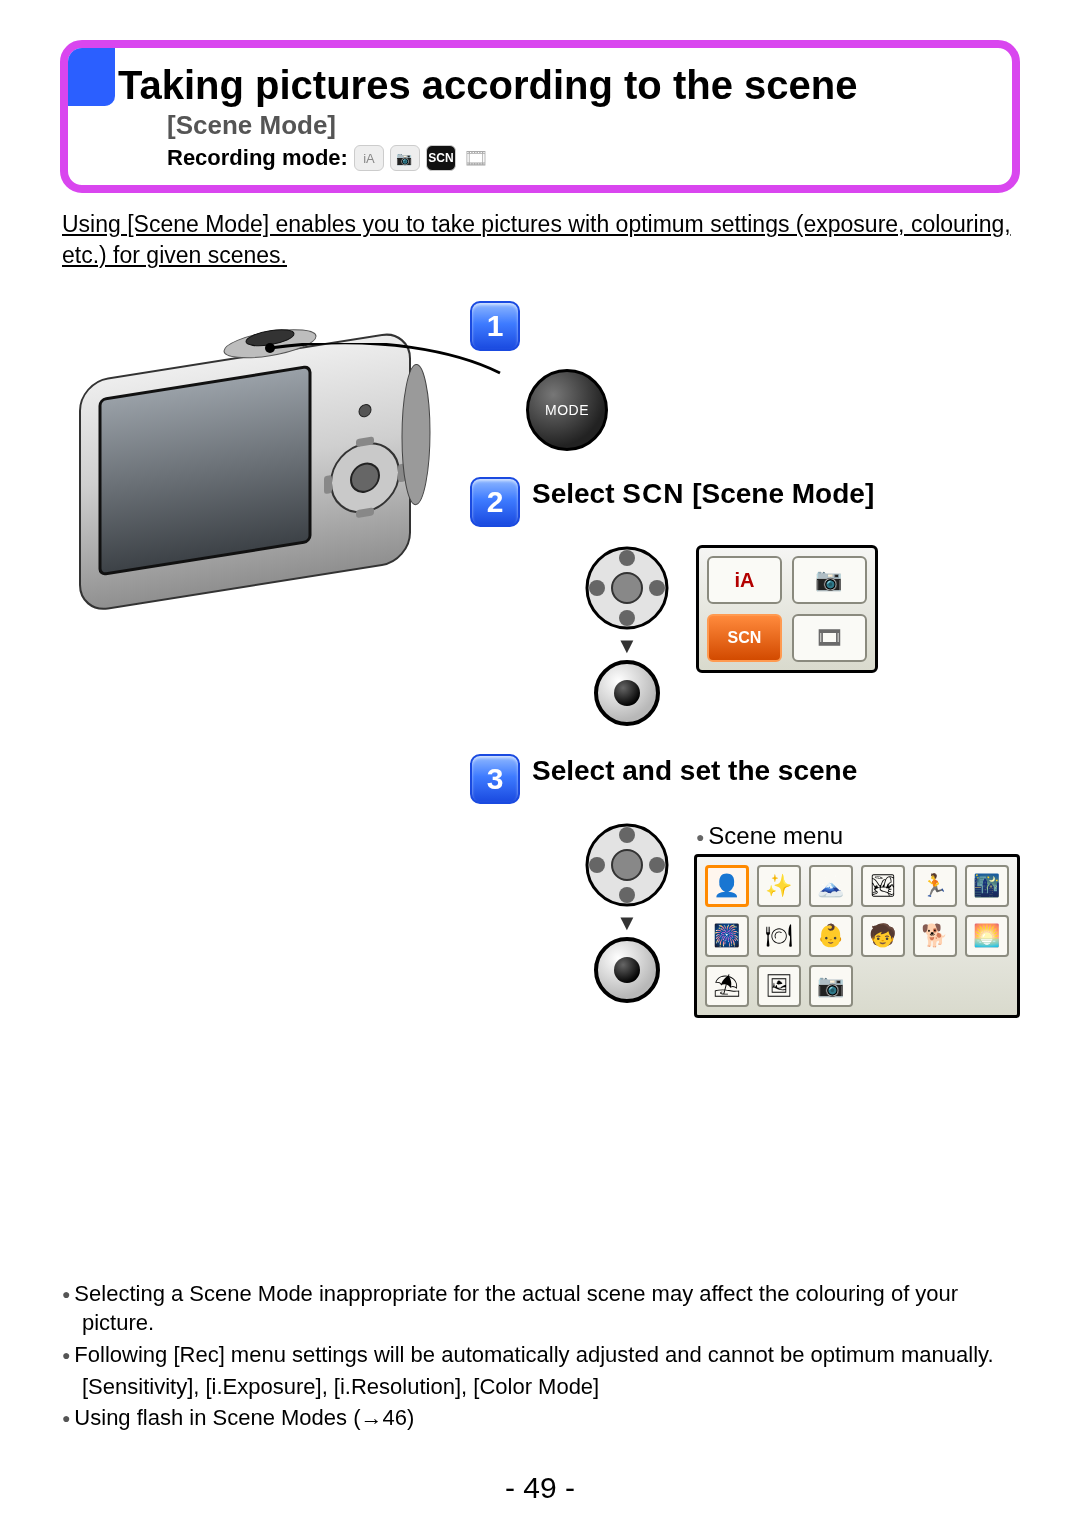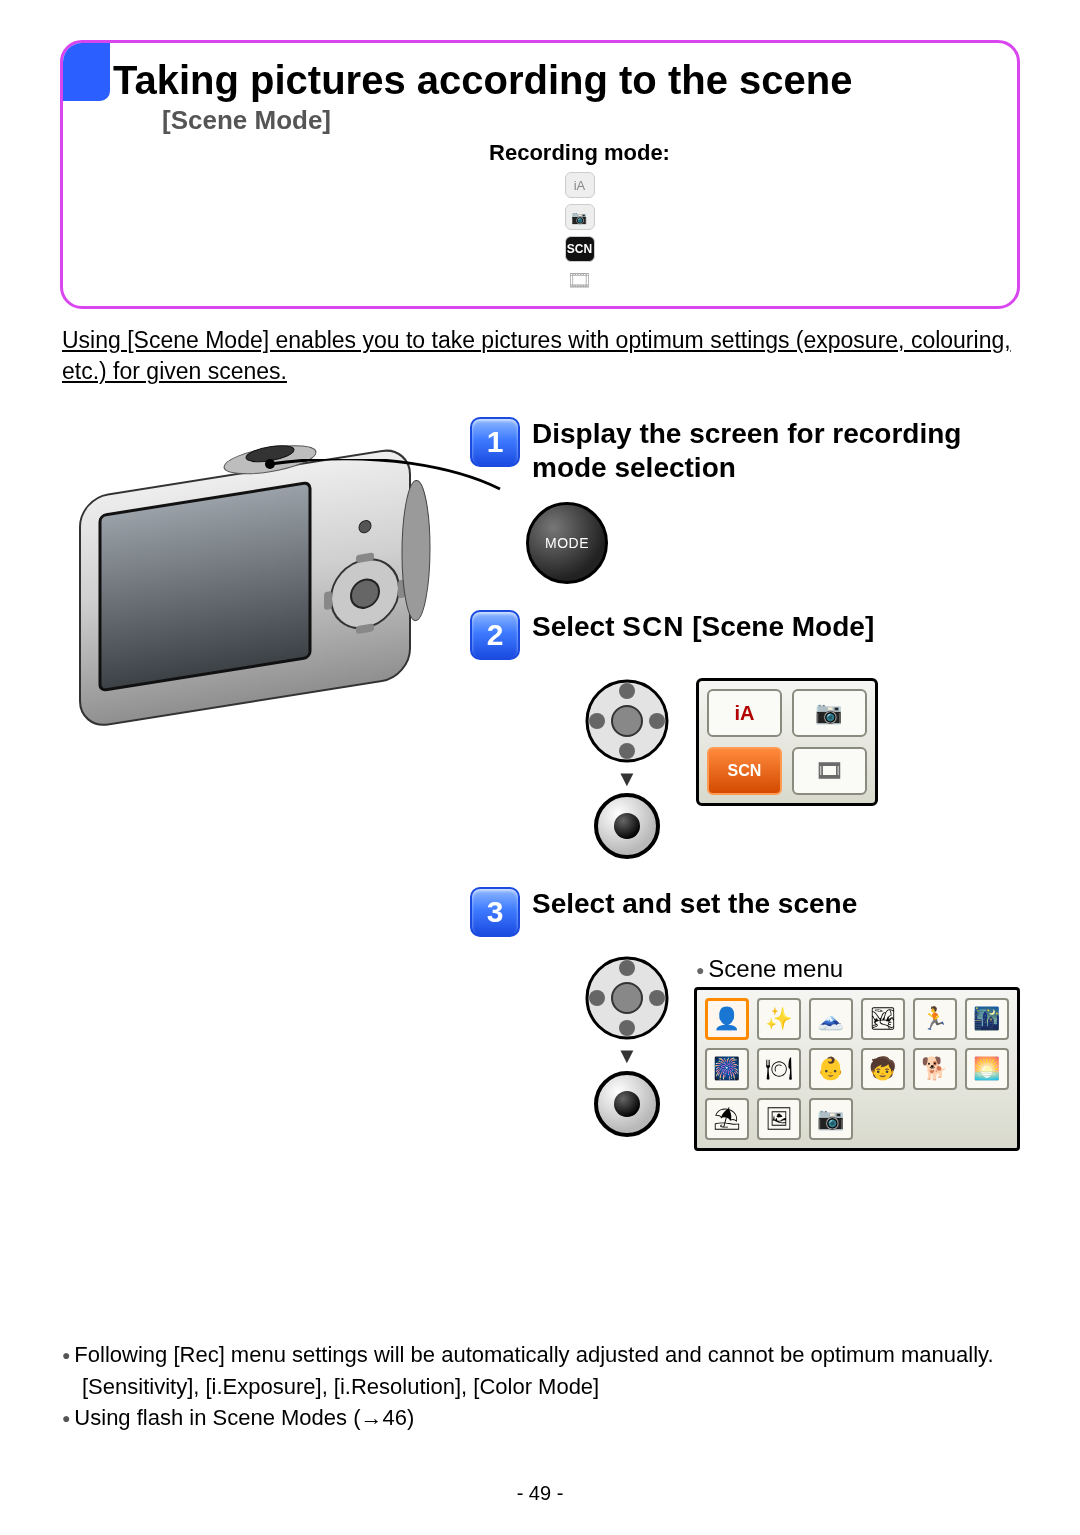--- a/index.html
+++ b/index.html
@@ -13,21 +13,21 @@
     width: 1080px;
     height: 1535px;
     position: relative;
     box-sizing: border-box;
     padding: 40px 60px 30px 60px;
   }
 
   
   .header-card {
     position: relative;
-    border: 3px solid #d946ef;
+    border: 8px solid #d946ef;
     border-radius: 22px;
     padding: 14px 20px 14px 44px;
     overflow: hidden;
   }
   .header-card .blue-tab {
     position: absolute;
     left: 0; top: 0;
     width: 44px;
     height: 58px;
     background: #2b5fff;
@@ -45,21 +45,20 @@
     font-weight: 700;
     color: #555;
     margin-left: 55px;
   }
   .header-sub2-row {
     display: flex;
     align-items: center;
     gap: 6px;
     margin-left: 55px;
     margin-top: 4px;
-    flex-direction: column;
   }
   .header-sub2 {
     font-size: 22px;
     font-weight: 700;
   }
   .mode-icon {
     display: inline-flex;
     align-items: center;
     justify-content: center;
     width: 28px; height: 24px;
@@ -301,21 +300,21 @@
   }
   .notes .sub {
     padding-left: 22px;
   }
 
   .page-num {
     position: absolute;
     bottom: 30px;
     left: 0; right: 0;
     text-align: center;
-    font-size: 20px;
+    font-size: 30px;
     margin-top: 36px;
   }
 
   
   .dpad { width: 86px; height: 86px; }
 </style>
 </head>
 <body>
 
 <div class="page">
@@ -376,21 +375,20 @@
       <svg class="lead-line" viewBox="0 0 250 300">
         <path d="M10 5 C 120 -10, 200 10, 240 30" fill="none" stroke="#000" stroke-width="3"></path>
         <circle cx="10" cy="5" r="5" fill="#000"></circle>
       </svg>
     </div>
 
     <div class="right-col">
 
       <div class="step">
         <div class="badge">1</div>
-        <div class="step-title">Display the screen for recording mode selection</div>
       </div>
       <div class="mode-btn">MODE</div>
 
       <div class="step">
         <div class="badge">2</div>
         <div class="step-title">
           <span>Select </span><span class="scn-inline">SCN</span><span> [Scene Mode]</span>
         </div>
       </div>
       <div class="step2-row">
@@ -454,19 +452,20 @@
             <div class="scene-cell placeholder"></div>
             <div class="scene-cell placeholder"></div>
           </div>
         </div>
       </div>
 
     </div>
   </div>
 
   <div class="notes">
+    <div class="bullet">Selecting a Scene Mode inappropriate for the actual scene may affect the colouring of your picture.</div>
     <div class="bullet">Following [Rec] menu settings will be automatically adjusted and cannot be optimum manually.</div>
     <div class="sub">[Sensitivity], [i.Exposure], [i.Resolution], [Color Mode]</div>
     <div class="bullet">Using flash in Scene Modes (→46)</div>
   </div>
 
   <div class="page-num">- 49 -</div>
 </div>
 
 </body></html>

